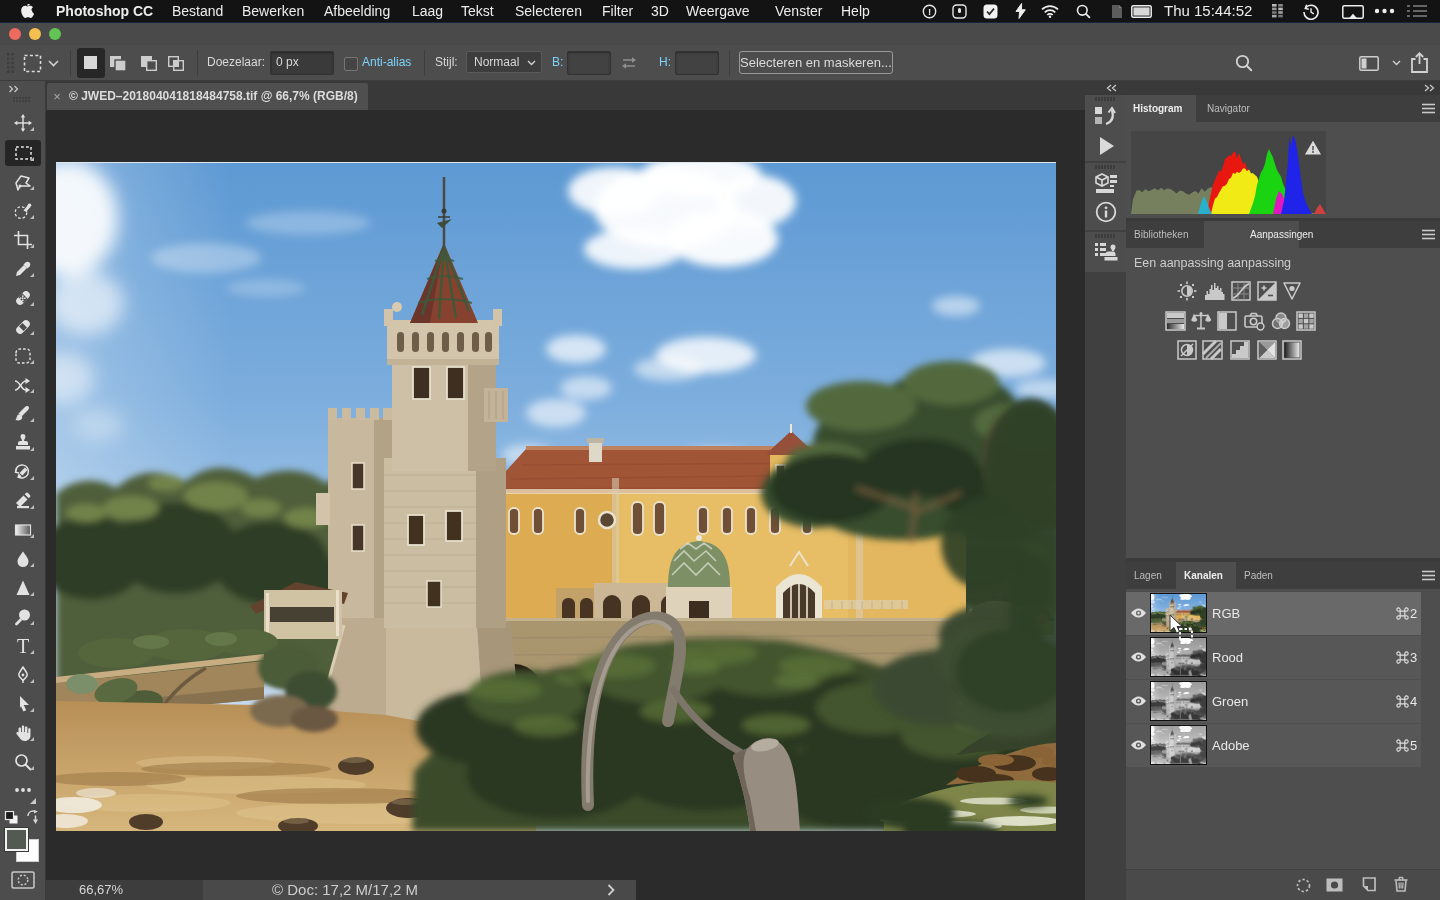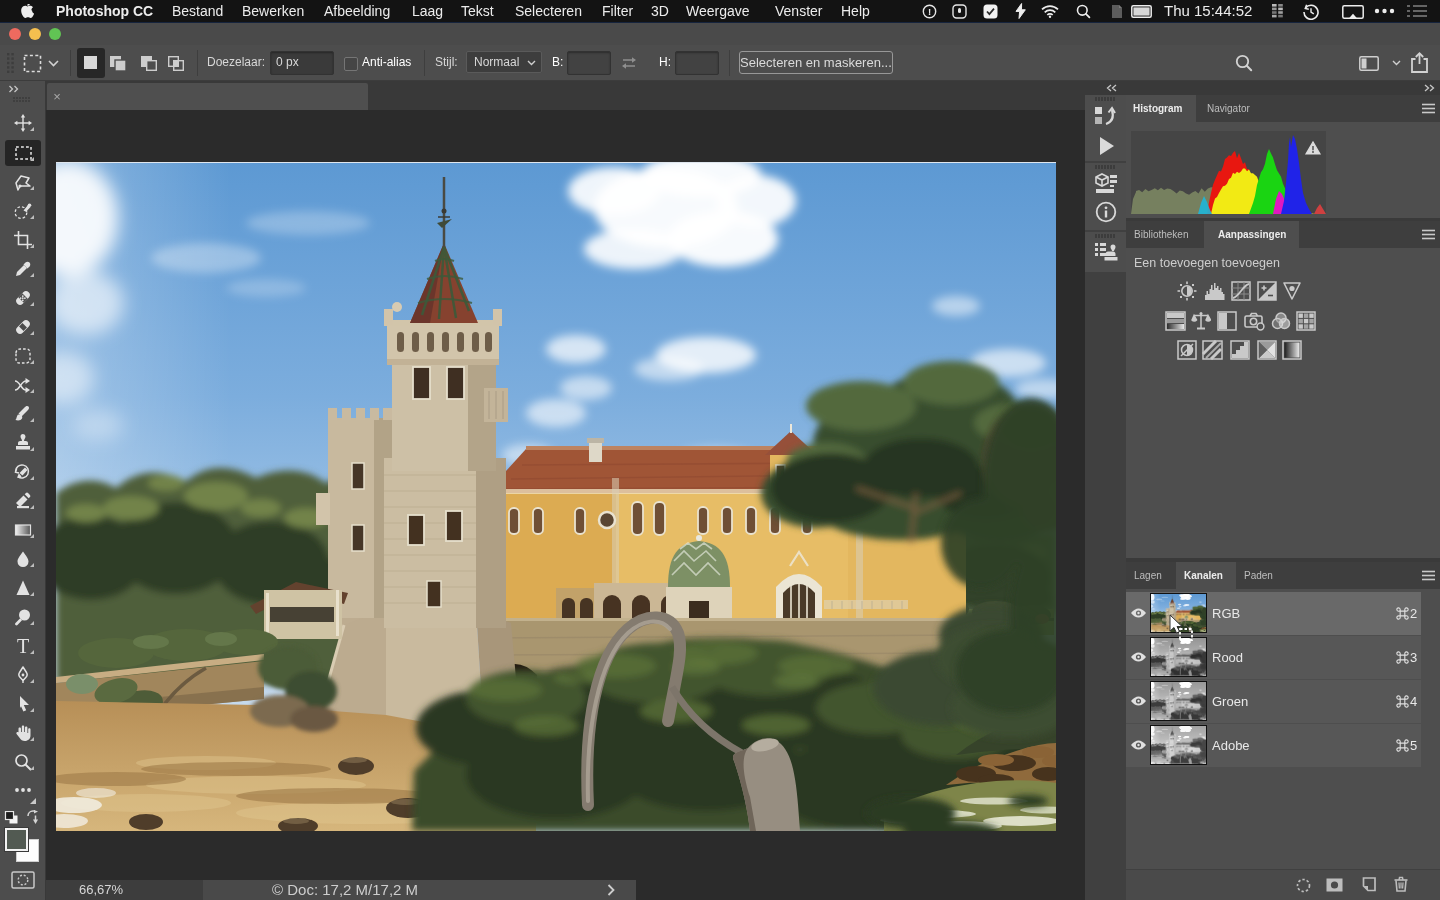--- a/index.html
+++ b/index.html
@@ -1,20 +1,20 @@
 <!DOCTYPE html>
 <html><head>
 <meta charset="utf-8">
 <style>
   html,body{margin:0;padding:0;background:#2a2a2a;}
   #app{position:relative;width:1440px;height:900px;overflow:hidden;font-family:"Liberation Sans",sans-serif;-webkit-font-smoothing:antialiased;}
   .abs{position:absolute;}
   .mi{position:absolute;top:0;height:22px;line-height:22px;font-size:14px;color:#ececec;}
   .ob{font-size:12px;color:#d8d8d8;line-height:35px;}
-  .dim{color:#ffffff;}
+  .dim{color:#7dd3fc;}
   .sep{position:absolute;width:1px;background:#3e3e3e;}
   .fld{position:absolute;background:#3a3a3a;border-radius:2px;box-shadow:inset 0 1px 2px rgba(0,0,0,.35);border:1px solid #323232;}
   .ptab{font-size:10px;}
   svg{display:block;}
 </style>
 </head>
 <body>
 <div id="app">
 
 <div class="abs" style="left:0;top:0;width:1440px;height:22px;background:#131313;"></div>
@@ -189,20 +189,21 @@
     </svg>
 <svg class="abs" style="left:1410px;top:52px;" width="19" height="21" viewBox="0 0 19 21">
       <path d="M5.5 7H2v13h15V7h-3.5" fill="none" stroke="#d2d2d2" stroke-width="1.8"></path>
       <line x1="9.5" y1="1.5" x2="9.5" y2="12" stroke="#d2d2d2" stroke-width="1.8"></line>
       <path d="M5.8 5L9.5 1.3 13.2 5" fill="none" stroke="#d2d2d2" stroke-width="1.8"></path>
     </svg>
 
 <div class="abs" style="left:46px;top:81px;width:1394px;height:29px;background:#393939;"></div>
 <div class="abs" style="left:47px;top:83px;width:321px;height:27px;background:#4f4f4f;border-radius:2px 2px 0 0;"></div>
 <div class="abs" style="left:50px;top:83px;width:14px;height:27px;line-height:27px;font-size:13px;color:#a8a8a8;text-align:center;">×</div>
+<div class="abs" style="left:69px;top:83px;height:27px;line-height:27px;font-size:12px;color:#dbdbdb;font-weight:bold;">© JWED–201804041818484758.tif @ 66,7% (RGB/8)</div>
 
 <div class="abs" style="left:1085px;top:81px;width:355px;height:14px;background:#393939;"></div>
 <svg class="abs" style="left:1105px;top:84px;" width="13" height="8" viewBox="0 0 13 8">
       <path d="M6 1L2.5 4L6 7M11 1L7.5 4L11 7" fill="none" stroke="#c6c6c6" stroke-width="1.3"></path>
     </svg>
 <svg class="abs" style="left:1423px;top:84px;" width="13" height="8" viewBox="0 0 13 8">
       <path d="M2 1l3.5 3L2 7M7 1l3.5 3L7 7" fill="none" stroke="#c6c6c6" stroke-width="1.3"></path>
     </svg>
 
 <div class="abs" style="left:0;top:81px;width:46px;height:819px;background:#4d4d4d;border-right:1px solid #393939;box-sizing:border-box;"></div>
@@ -1032,29 +1033,29 @@
   <polygon points="183,83 186,77 189,73 192,78 195,83" fill="#e84040" opacity=".85"></polygon>
   <path d="M175,23 L189,23 L182,11 Z M182,14.5 L182,19 M182,20.5 L182,21.5" fill="#dcdcdc" stroke="#dcdcdc" stroke-width="1.2"></path>
   <path d="M182,15 L182,19.2" stroke="#454545" stroke-width="1.4"></path>
       <circle cx="182" cy="21" r=".9" fill="#454545"></circle>
 </svg>
 
 <div class="abs" style="left:1126px;top:221px;width:314px;height:337px;background:#3e3e3e;"></div>
 <div class="abs" style="left:1126px;top:248px;width:314px;height:310px;background:#4e4e4e;"></div>
 <div class="abs" style="left:1204px;top:221px;width:95px;height:27px;background:#4e4e4e;"></div>
 <div class="abs ptab" style="left:1134px;top:221px;height:27px;line-height:27px;color:#bdbdbd;">Bibliotheken</div>
-<div class="abs ptab" style="left:1218px;top:221px;height:27px;line-height:27px;color:#ececec;font-weight:bold;">Aanpassingen</div>
+<div class="abs ptab" style="left:1250px;top:221px;height:27px;line-height:27px;color:#ececec;font-weight:normal;">Aanpassingen</div>
 <svg class="abs" style="left:1422px;top:229px;" width="13" height="11" viewBox="0 0 13 11">
       <g stroke="#c9c9c9" stroke-width="1.6">
         <line x1="0" y1="1.5" x2="13" y2="1.5"></line>
         <line x1="0" y1="5.5" x2="13" y2="5.5"></line>
         <line x1="0" y1="9.5" x2="13" y2="9.5"></line>
       </g>
     </svg>
-<div class="abs" style="left:1134px;top:256px;font-size:12.5px;color:#cdcdcd;">Een toevoegen toevoegen</div>
+<div class="abs" style="left:1134px;top:256px;font-size:12.5px;color:#cdcdcd;">Een aanpassing aanpassing</div>
 
 <svg class="abs" style="left:1177px;top:281px;" width="20" height="20" viewBox="0 0 20 20">
       <circle cx="10" cy="10" r="5.2" fill="none" stroke="#c9c9c9" stroke-width="1.6"></circle>
       <path d="M10 5.2 A4.8 4.8 0 0 1 10 14.8 Z" fill="#c9c9c9"></path>
       <g fill="#c9c9c9">
         <rect x="9.2" y="0.5" width="1.6" height="2.6"></rect>
         <rect x="9.2" y="16.9" width="1.6" height="2.6"></rect>
         <rect x="0.5" y="9.2" width="2.6" height="1.6"></rect>
         <rect x="16.9" y="9.2" width="2.6" height="1.6"></rect>
         <rect x="3" y="3" width="2" height="2"></rect>

